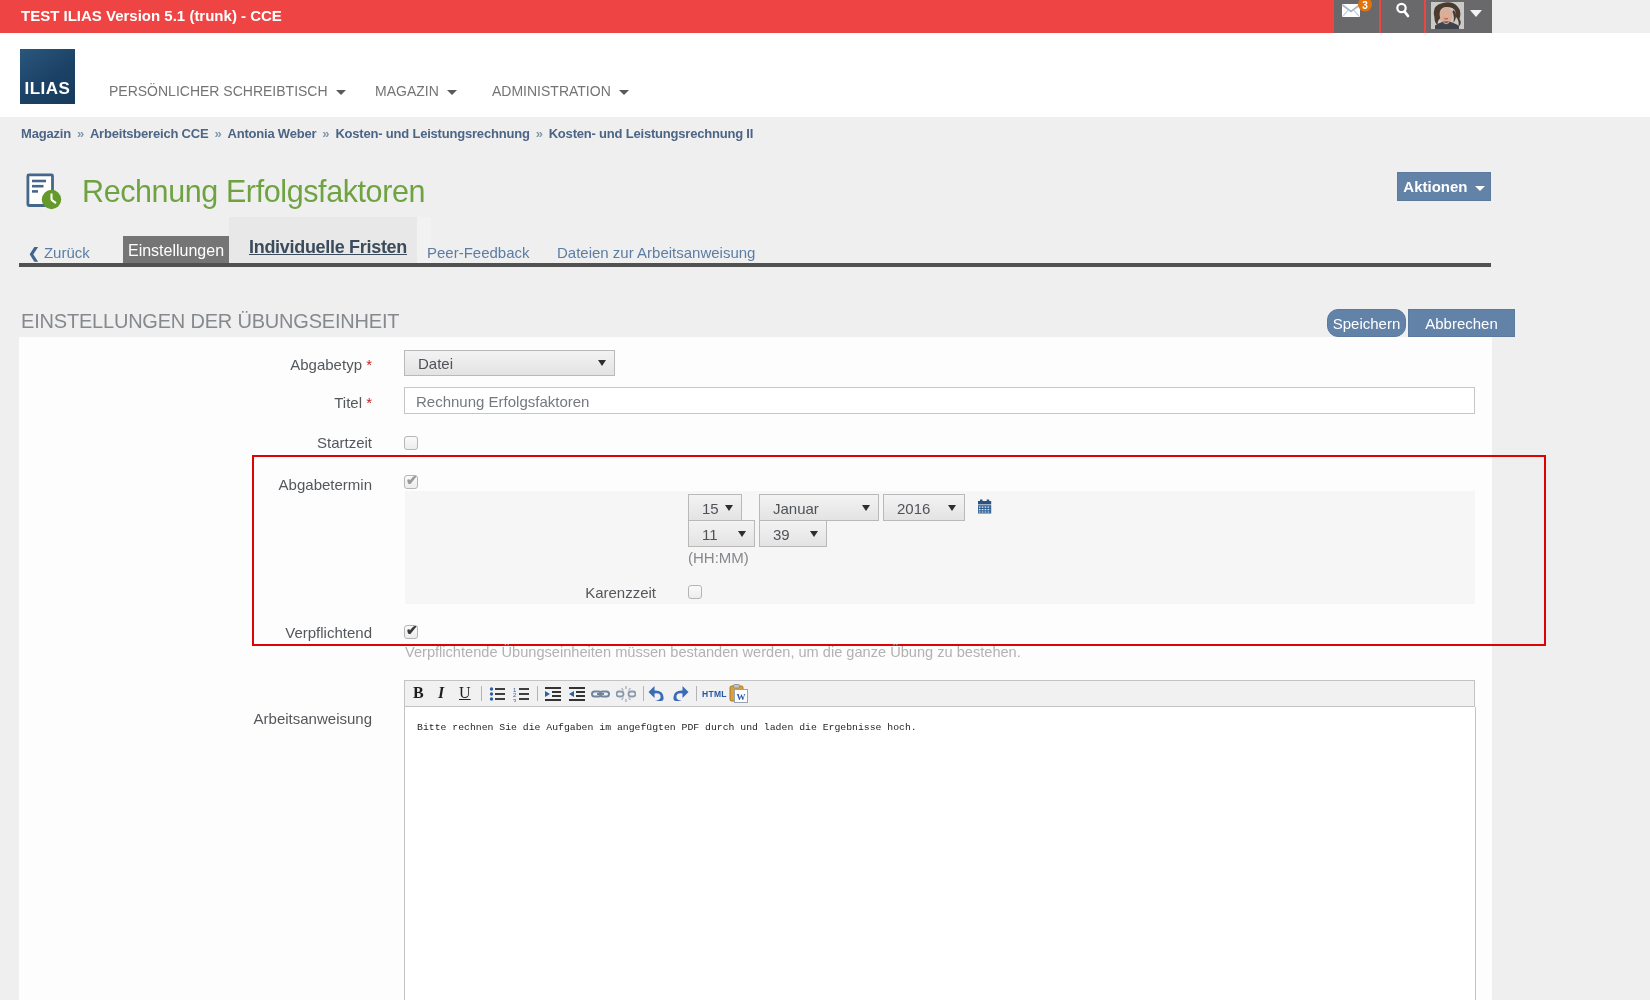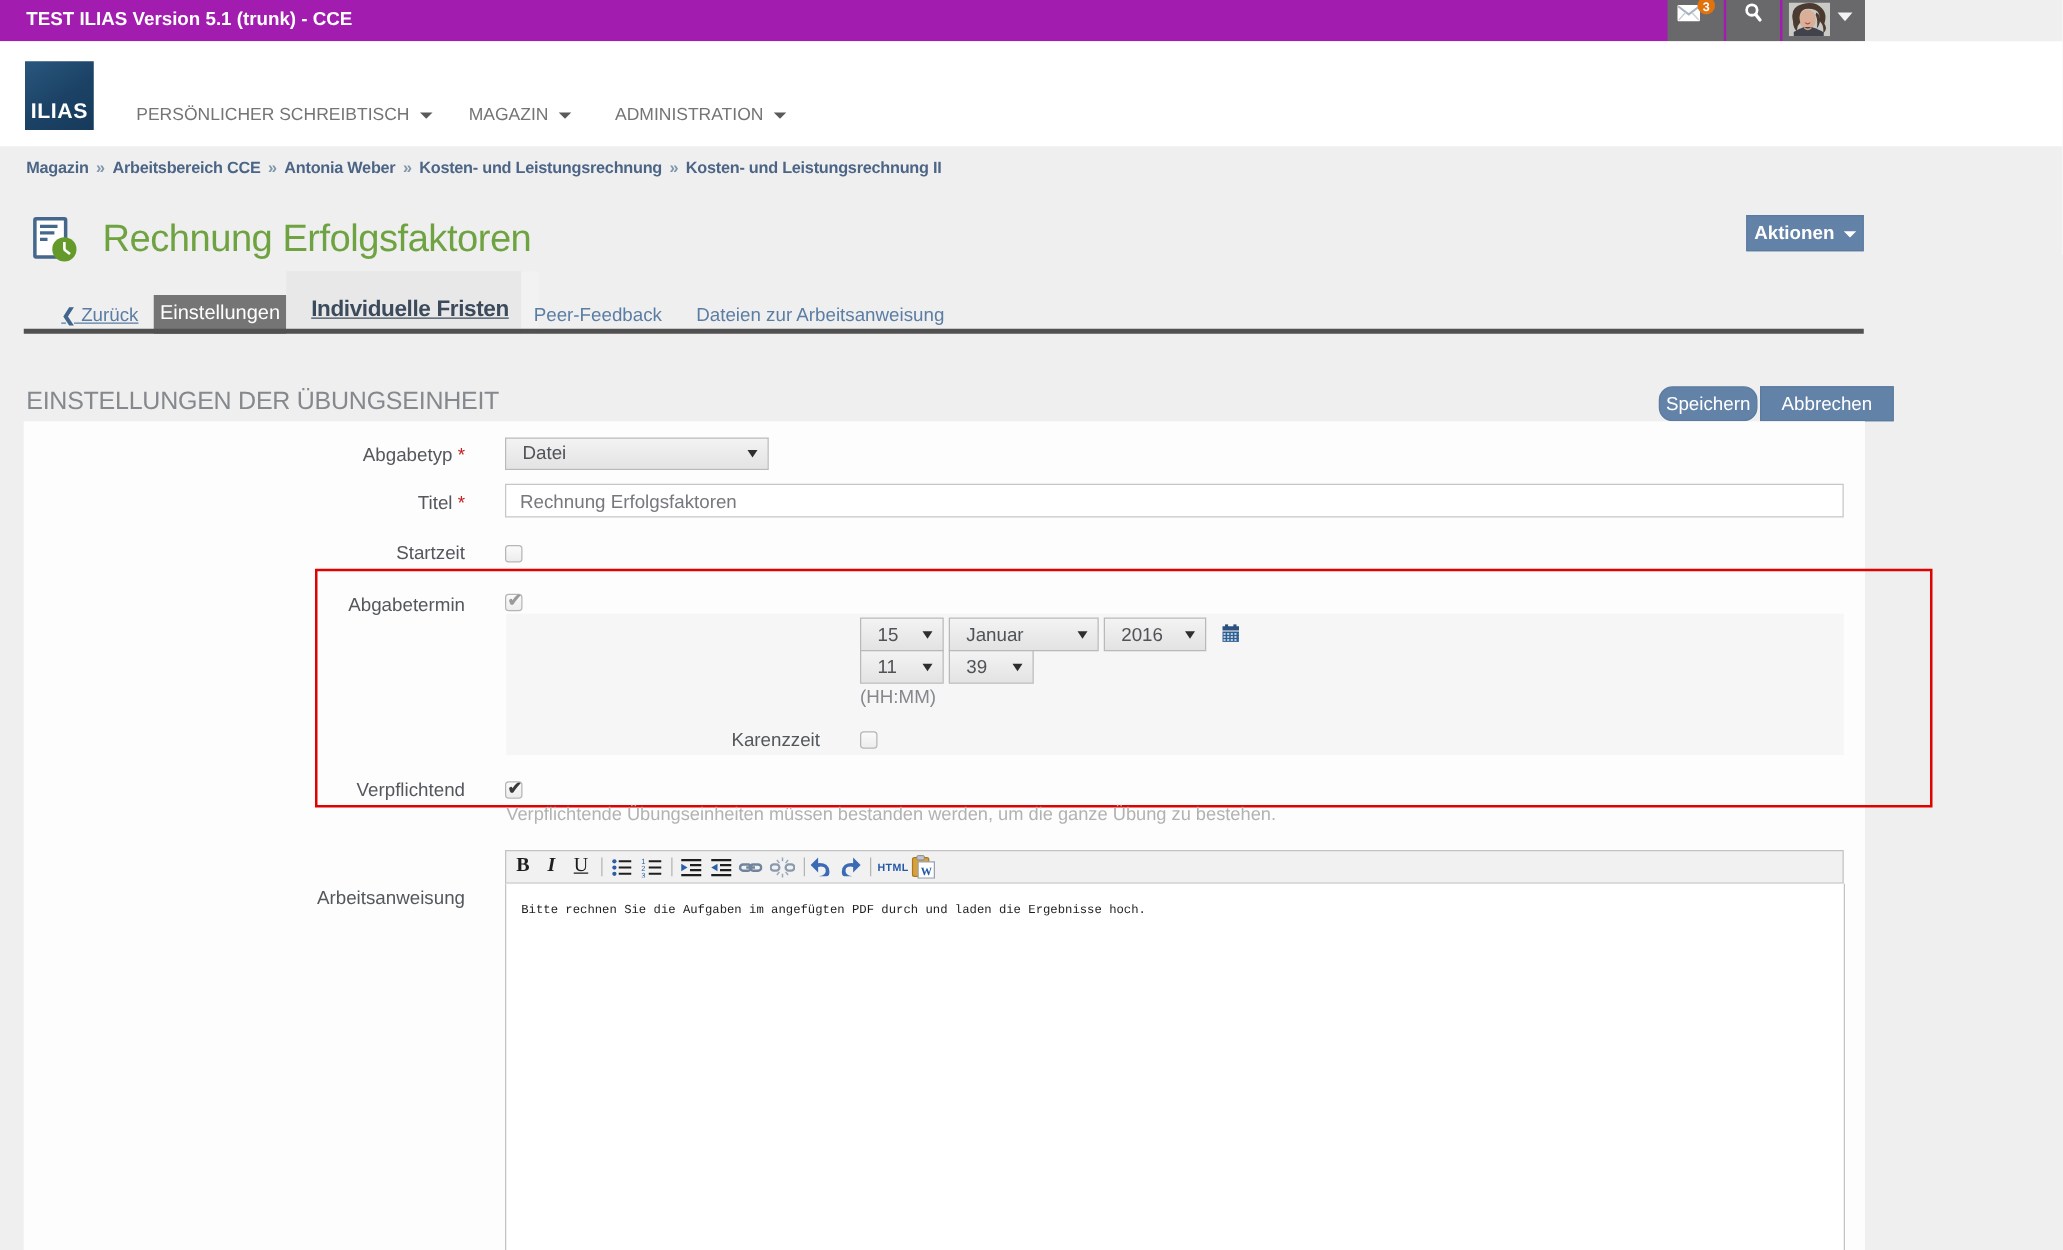--- a/index.html
+++ b/index.html
@@ -3,21 +3,21 @@
 <meta charset="utf-8">
 <title>ILIAS</title>
 <style>
   * { margin:0; padding:0; box-sizing:border-box; }
   html,body { width:1650px; height:1000px; overflow:hidden; }
   body { font-family:"Liberation Sans", sans-serif; background:#efefef; }
   #page { position:relative; width:1650px; height:1000px; }
   .abs { position:absolute; }
 
   
-  #topbar { left:0; top:0; width:1480px; height:33px; background:#a21caf; }
+  #topbar { left:0; top:0; width:1480px; height:33px; background:#ef4444; }
   #topbar .title { position:absolute; left:21px; top:7px; color:#fff; font-size:15px; font-weight:bold; }
   .topbox { position:absolute; top:0; height:33px; background:#69696b; }
 
   
   #header { left:0; top:33px; width:1650px; height:84px; background:#fff; }
   #logo { position:absolute; left:20px; top:16px; width:55px; height:55px;
           background:linear-gradient(145deg,#2a567e 0%,#1b4265 55%,#163a5b 100%);padding-left:24px; }
   #logo span { position:absolute; left:0; right:0; bottom:5px; text-align:center; color:#fff;
                font-size:17px; font-weight:bold; letter-spacing:0.5px; }
   .nav { position:absolute; top:50px; color:#747474; font-size:14px; white-space:nowrap; }
@@ -118,21 +118,21 @@
     <line x1="8" y1="11" x2="22" y2="11" stroke="#46678c" stroke-width="2.6"></line>
     <line x1="8" y1="16.2" x2="19.5" y2="16.2" stroke="#46678c" stroke-width="2.6"></line>
     <line x1="8" y1="21.4" x2="14" y2="21.4" stroke="#46678c" stroke-width="2.6"></line>
     <circle cx="27.5" cy="29.5" r="9.7" fill="#639a2a"></circle>
     <line x1="27.5" y1="29.8" x2="27.5" y2="23.5" stroke="#fff" stroke-width="2.1"></line>
     <line x1="27.3" y1="29.6" x2="32" y2="33.2" stroke="#fff" stroke-width="2.1"></line>
   </svg>
   <div id="pgtitle" class="abs">Rechnung Erfolgsfaktoren</div>
   <div class="btn abs" style="left:1397px; top:172px; width:94px; height:29px; line-height:28px;font-weight:bold;">Aktionen <span style="display:inline-block;width:0;height:0;border-left:5px solid transparent;border-right:5px solid transparent;border-top:5px solid #fff;margin-left:3px;vertical-align:1px;"></span></div>
 
-  <div class="tablink abs" style="left:49px; top:244px;text-decoration:underline;"><span style="font-weight:bold;color:#41658c;font-size:14px;">❮</span> Zurück</div>
+  <div class="tablink abs" style="left:28px; top:244px;"><span style="font-weight:bold;color:#41658c;font-size:14px;">❮</span> Zurück</div>
   <div id="tab-active" class="abs">Einstellungen</div>
   <div id="tab-big" class="abs">Individuelle Fristen</div>
   <div class="abs" style="left:417px; top:217px; width:14px; height:46px; background:#f2f2f2;"></div>
   <div class="tablink abs" style="left:427px; top:244px;">Peer-Feedback</div>
   <div class="tablink abs" style="left:557px; top:244px;">Dateien zur Arbeitsanweisung</div>
   <div id="tabline" class="abs"></div>
 
   <div id="sechead" class="abs">EINSTELLUNGEN DER ÜBUNGSEINHEIT</div>
   <div class="btn abs" style="left:1327px; top:309px; width:79px; height:28px; line-height:27px;border-radius:11px;">Speichern</div>
   <div class="btn abs" style="left:1408px; top:309px; width:107px; height:28px; line-height:27px;">Abbrechen</div>
@@ -154,21 +154,21 @@
   <div class="cb" style="left:404px; top:436px;"></div>
 
   <div class="red-rect abs"></div>
 
   <div class="lbl" style="left:132px; top:476px;">Abgabetermin</div>
   <div class="cb" style="left:404px; top:475px;">
       <span style="color:#9a9a9a;">✔</span>
     </div>
 
   <div id="graypanel" class="abs"></div>
-  <div class="sel" style="left:688px; top:494px; width:67px; height:27px;">
+  <div class="sel" style="left:688px; top:494px; width:54px; height:27px;">
       <span class="tx">15</span>
       <span class="c"></span>
     </div>
   <div class="sel" style="left:759px; top:494px; width:120px; height:27px;">
       <span class="tx">Januar</span>
       <span class="c"></span>
     </div>
   <div class="sel" style="left:883px; top:494px; width:82px; height:27px;">
       <span class="tx">2016</span>
       <span class="c"></span>

